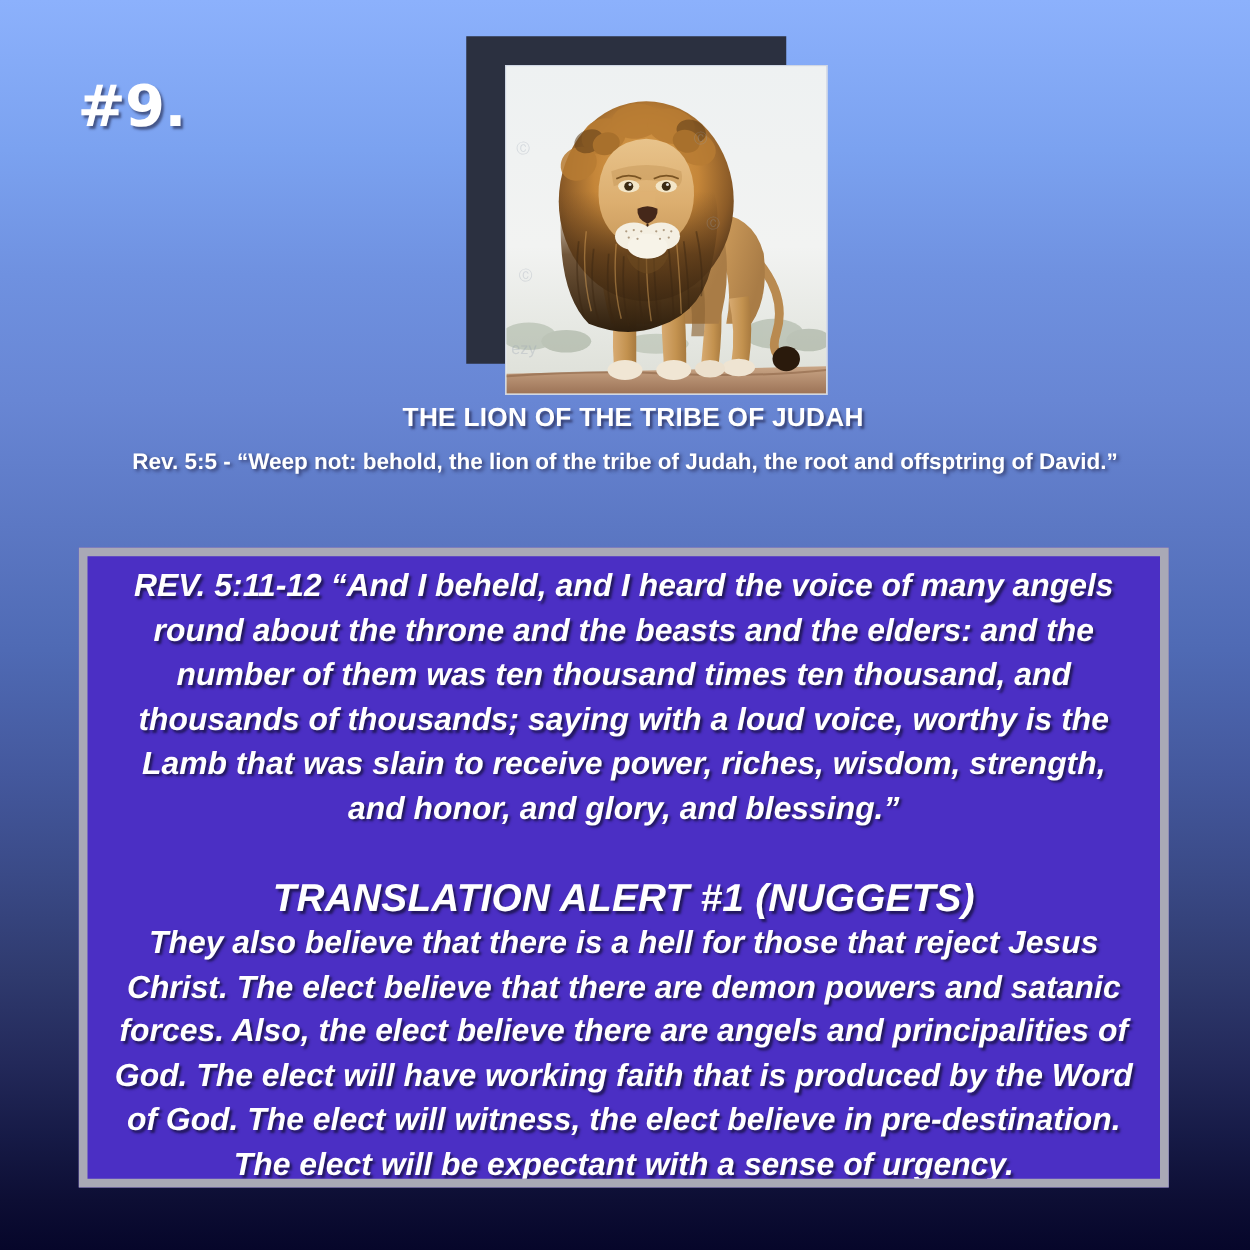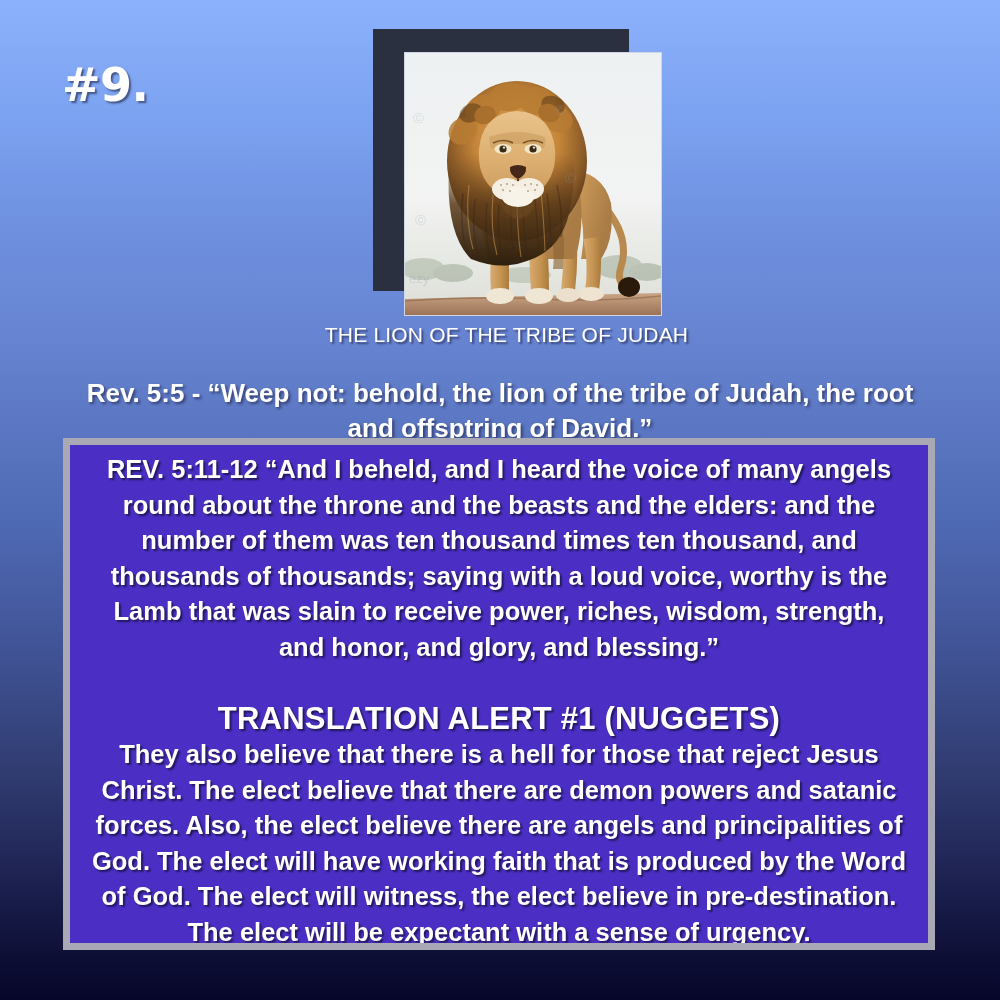--- a/index.html
+++ b/index.html
@@ -90,31 +90,31 @@
   
   .caption-block {
     position: absolute;
     left: 0;
     top: 322px;
     width: 1000px;
     text-align: center;
   }
   .caption-title {
     font-size: 21px;
-    font-weight: normal;
+    font-weight: bold;
     color: #ffffff;
     letter-spacing: 0.2px;
     text-shadow: 2px 2px 2px rgba(25,25,60,0.6);
     line-height: 26px;
     font-family: "Liberation Sans", sans-serif;
     margin-left: 13px;
   }
   .caption-verse {
-    margin-top: 28px;
-    font-size: 26px;
+    margin-top: 4px;
+    font-size: 18px;
     font-weight: bold;
     color: #ffffff;
     line-height: 35px;
     text-shadow: 2px 2px 3px rgba(25,25,60,0.6);
     padding: 0 60px;
     font-family: "Liberation Sans", sans-serif;
   }
 
   
   .purple-box {
@@ -124,20 +124,21 @@
     width: 872px;
     height: 512px;
     box-sizing: border-box;
     background: #4b2fc4;
     border: 7px solid #a9a9b6;
     overflow: hidden;
   }
   .purple-inner {
     padding: 7px 18px 0 18px;
     text-align: center;
+    font-style: italic;
   }
   .pbox-para {
     font-size: 25.5px;
     font-weight: bold;
     color: #ffffff;
     line-height: 35.5px;
     text-shadow: 2px 2px 2px rgba(10,10,35,0.65);
     font-family: "Liberation Sans", sans-serif;
     margin: 0;
   }

